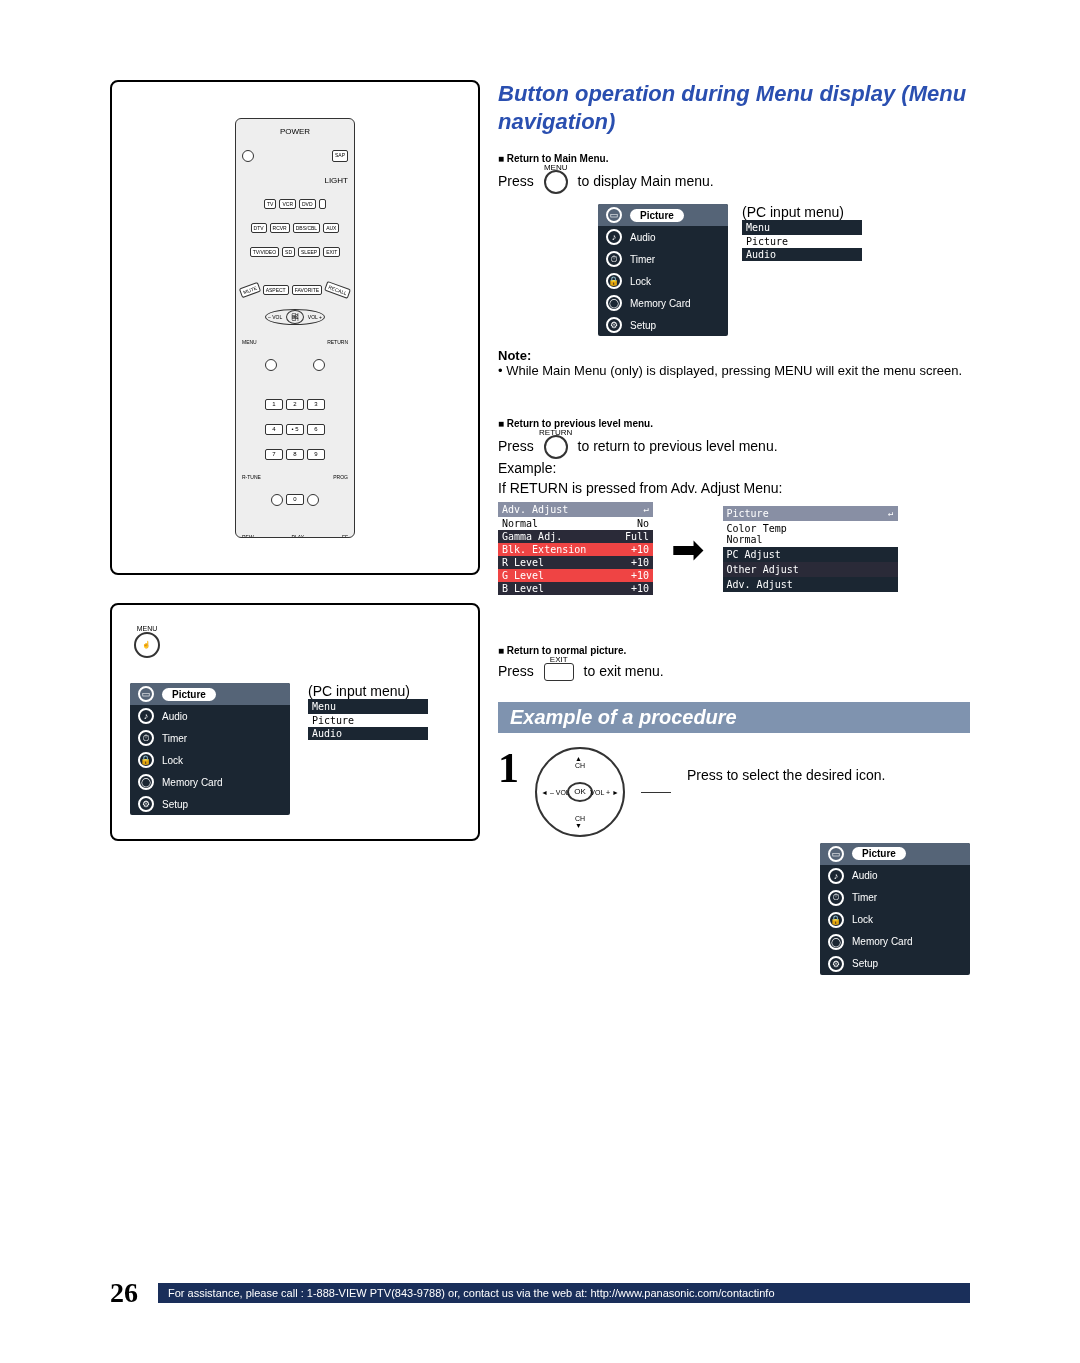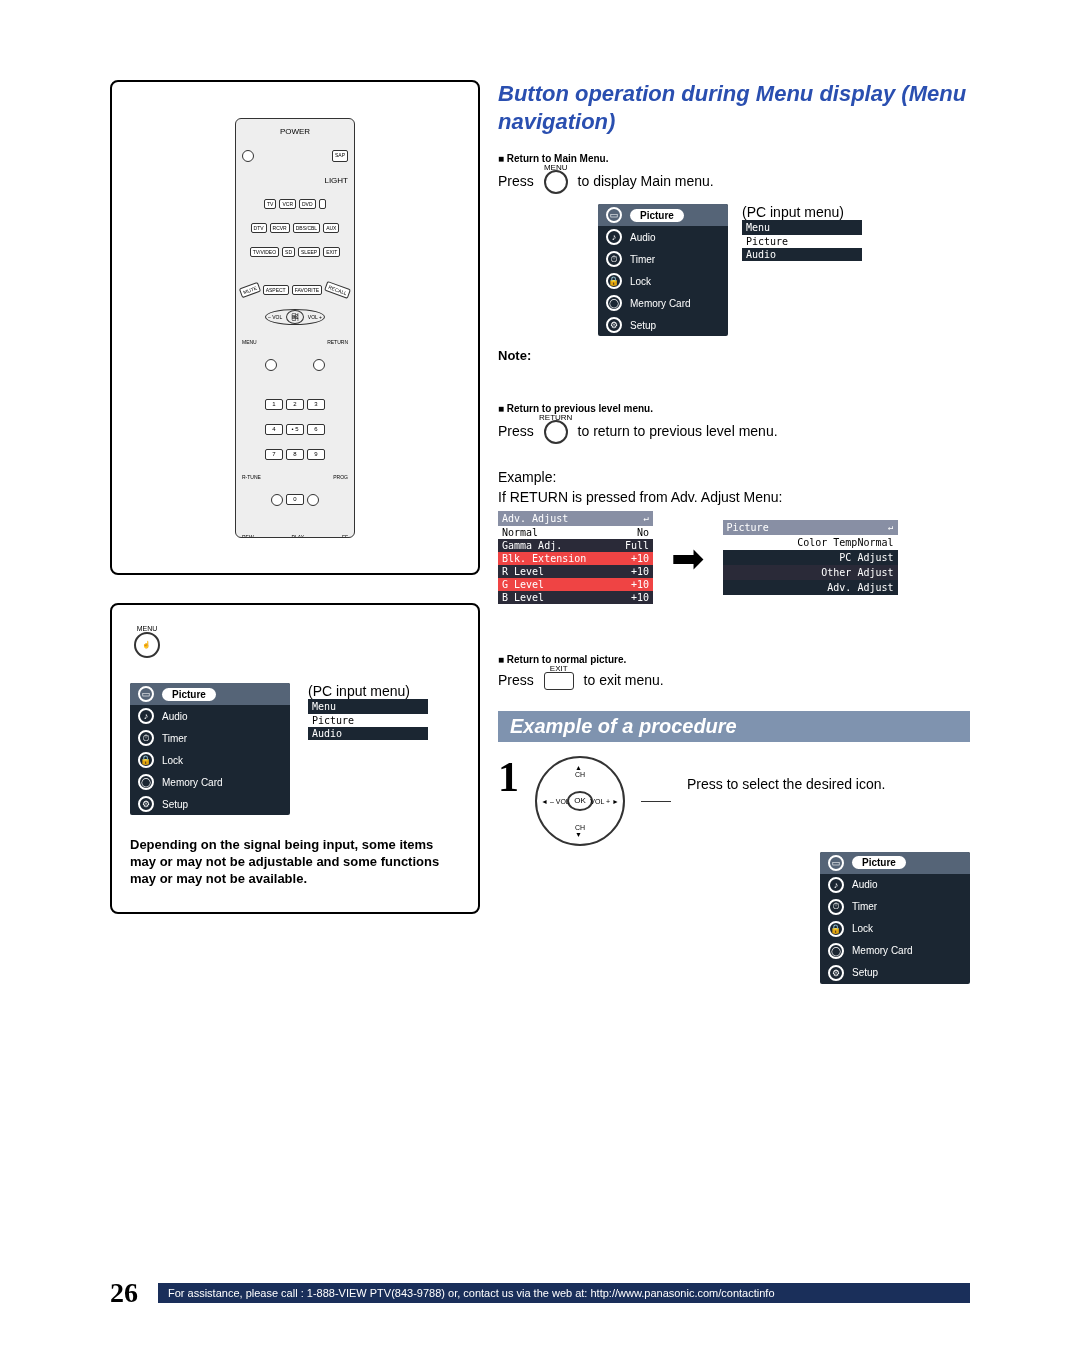--- a/index.html
+++ b/index.html
@@ -60,21 +60,21 @@
   .dpad-big .bot { bottom: 6px; left: 50%; transform: translateX(-50%); }
   .dpad-big .lft { left: 4px; top: 50%; transform: translateY(-50%); }
   .dpad-big .rgt { right: 4px; top: 50%; transform: translateY(-50%); }
   .line-connector { border-top: 1px solid #333; width: 30px; margin-top: 45px; }
   .step-text { font-size: 14px; flex: 1; padding-top: 20px; }
   .footer { position: absolute; bottom: 54px; left: 110px; right: 110px; display: flex; align-items: center; gap: 20px; }
   .page-num { font-family: "Times New Roman", serif; font-size: 28px; font-weight: bold; }
   .footer-bar { flex: 1; background: #1a2f5a; color: #fff; font-size: 11px; padding: 4px 10px; }
   .picture-table { width: 175px; font-family: monospace; font-size: 10px; }
   .picture-table .hdr { background: #888fa4; color:#fff; padding:2px 4px; display:flex; justify-content:space-between; }
-  .picture-table .r { background: #1b2632; color:#fff; padding:2px 4px; display:flex; justify-content:flex-end; }
+  .picture-table .r { background: #1b2632; color:#fff; padding:2px 4px; display:flex; justify-content:flex-start;flex-direction:column; }
   .picture-table .sel { background:#fff; color:#000; }
   .ret-icon { font-size: 9px; }
 </style>
 </head>
 <body>
 
 <div class="page">
 
   <div class="columns">
 
@@ -229,21 +229,20 @@
           <div>
             <div class="pcmenu">(PC input menu)</div>
             <div class="pcmenu-box">
               <div class="hdr">Menu</div>
               <div class="selrow">Picture</div>
               <div class="nrow">Audio</div>
             </div>
           </div>
         </div>
 
-        <div class="disclaimer">Depending on the signal being input, some items may or may not be adjustable and some functions may or may not be available.</div>
       </div>
     </div>
 
     <div class="right-col">
       <div class="heading-blue">Button operation during Menu display (Menu navigation)</div>
 
       <div class="sub-bold">■ <span>Return to Main Menu.</span></div>
       <div class="body">
         <span>Press</span>
         <span class="menu-btn-circle"><span class="tiny-label">MENU</span></span>
@@ -282,29 +281,30 @@
           <div class="pcmenu-box">
             <div class="hdr">Menu</div>
             <div class="selrow">Picture</div>
             <div class="nrow">Audio</div>
           </div>
         </div>
       </div>
 
       <div class="note-block">
         <div style="font-weight:bold">Note:</div>
+        <div>• <span>While Main Menu (only) is displayed, pressing MENU will exit the menu screen.</span></div>
       </div>
 
       <div class="sub-bold" style="margin-top:40px">■ <span>Return to previous level menu.</span></div>
       <div class="body">
         <span>Press</span>
         <span class="menu-btn-circle"><span class="tiny-label">RETURN</span></span>
         <span>to return to previous level menu.</span>
       </div>
-      <div class="body" style="margin-top:24px">Example:</div>
+      <div class="body" style="margin-top:0">Example:</div>
       <div class="body">If RETURN is pressed from Adv. Adjust Menu:</div>
 
       <div style="display:flex; gap:18px; align-items:center; margin-top:4px;">
         <div class="adv-table">
           <div class="hdr">
               <span>Adv. Adjust</span>
               <span class="ret-icon">↵</span>
             </div>
           <div class="r sel">
               <span>Normal</span>

